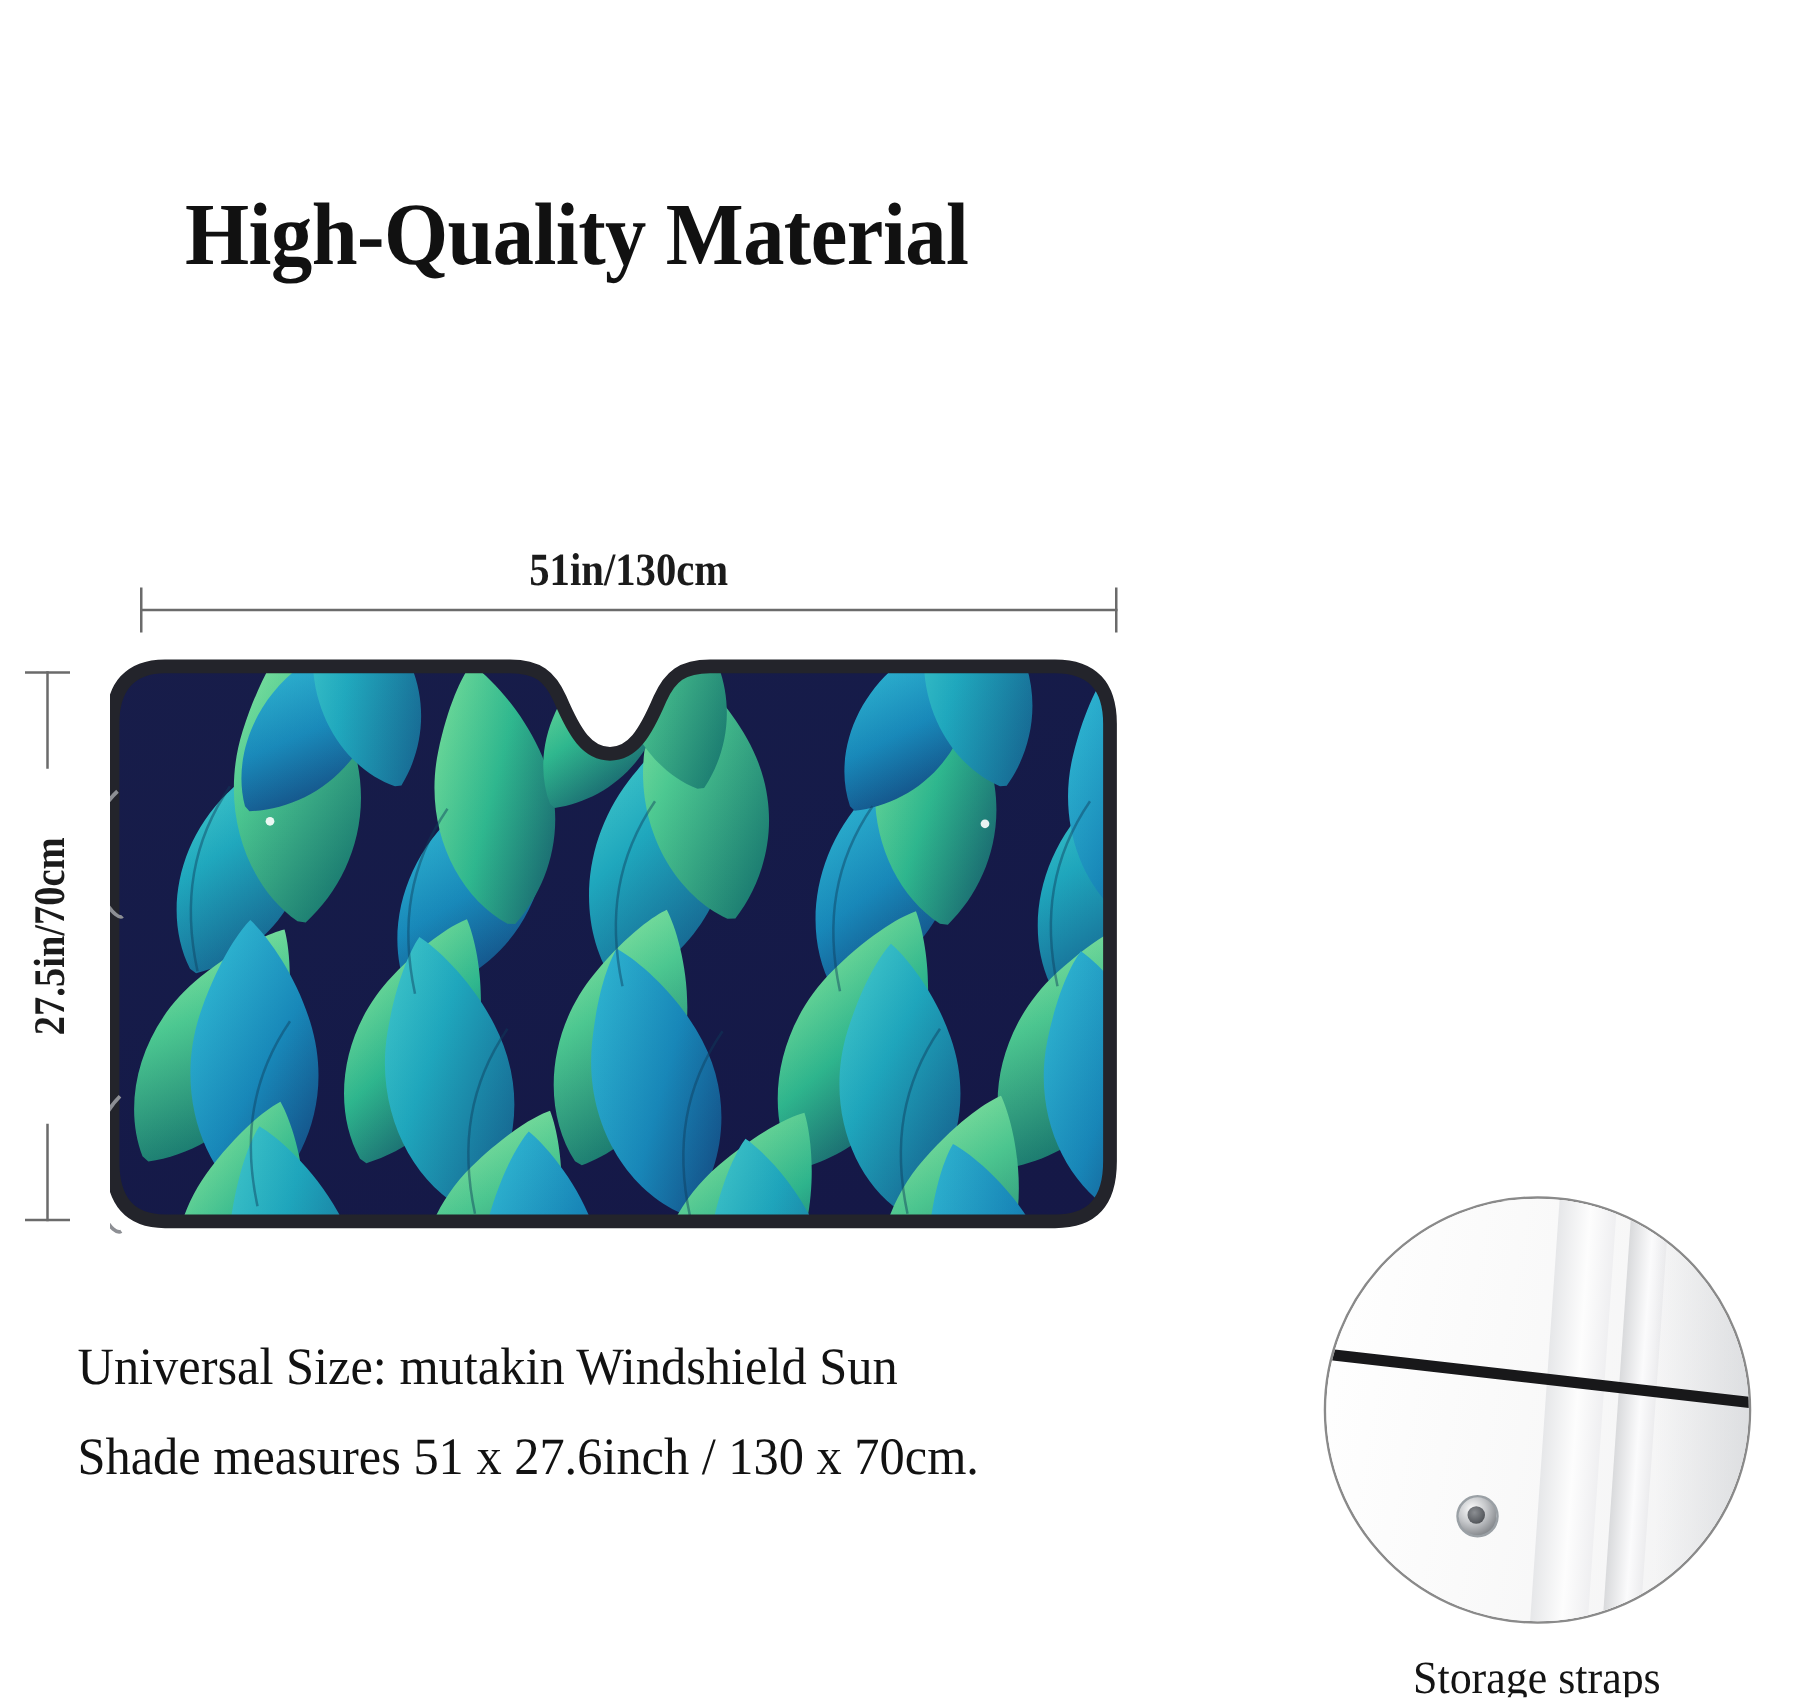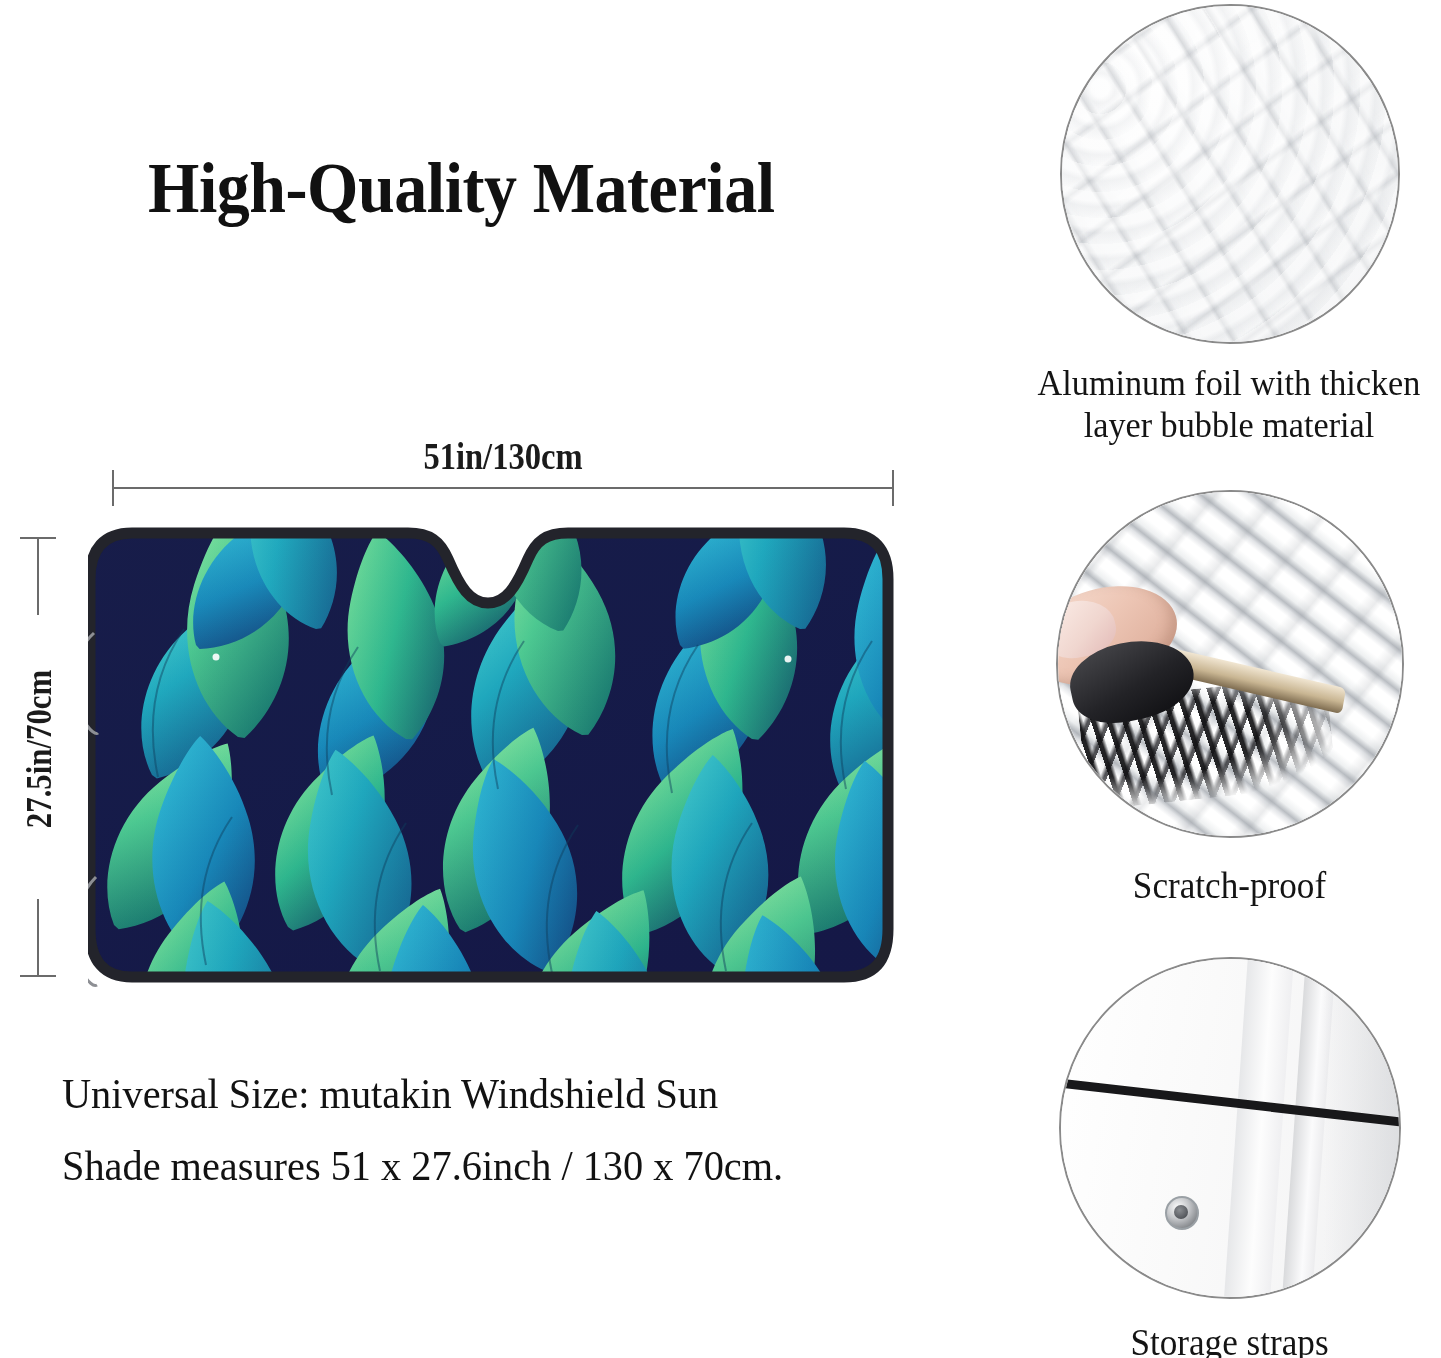--- a/index.html
+++ b/index.html
@@ -507,44 +507,21 @@
       <circle cx="128" cy="132" r="3.5" fill="#ffffff" opacity="0.9"></circle>
       <circle cx="700" cy="134" r="3.5" fill="#ffffff" opacity="0.9"></circle>
     </svg>
   </div>
 
   <div id="caption">
     <span class="line">Universal Size: mutakin Windshield Sun</span>
     <span class="line">Shade measures 51 x 27.6inch / 130 x 70cm.</span>
   </div>
 
-  <div class="feature" id="feature-0">
-    <div class="circle">
-      <span class="foil-a"></span>
-    </div>
-    <div class="feature-caption">
-      <span class="line">Aluminum foil with thicken</span>
-      <span class="line">layer bubble material</span>
-    </div>
-  </div>
-
-  <div class="feature" id="feature-1">
-    <div class="circle">
-      <span class="foil-b"></span>
-      <span class="debris"></span>
-      <span class="scraper-blade"></span>
-      <span class="thumb">
-        <span class="nail"></span>
-      </span>
-      <span class="scraper-head"></span>
-    </div>
-    <div class="feature-caption">
-      <span class="line">Scratch-proof</span>
-    </div>
-  </div>
+
 
   <div class="feature" id="feature-2">
     <div class="circle">
       <span class="roll-bg"></span>
       <span class="roll-fold-a"></span>
       <span class="roll-fold-b"></span>
       <span class="roll-shadow"></span>
       <span class="strap-band"></span>
       <span class="snap"></span>
     </div>

